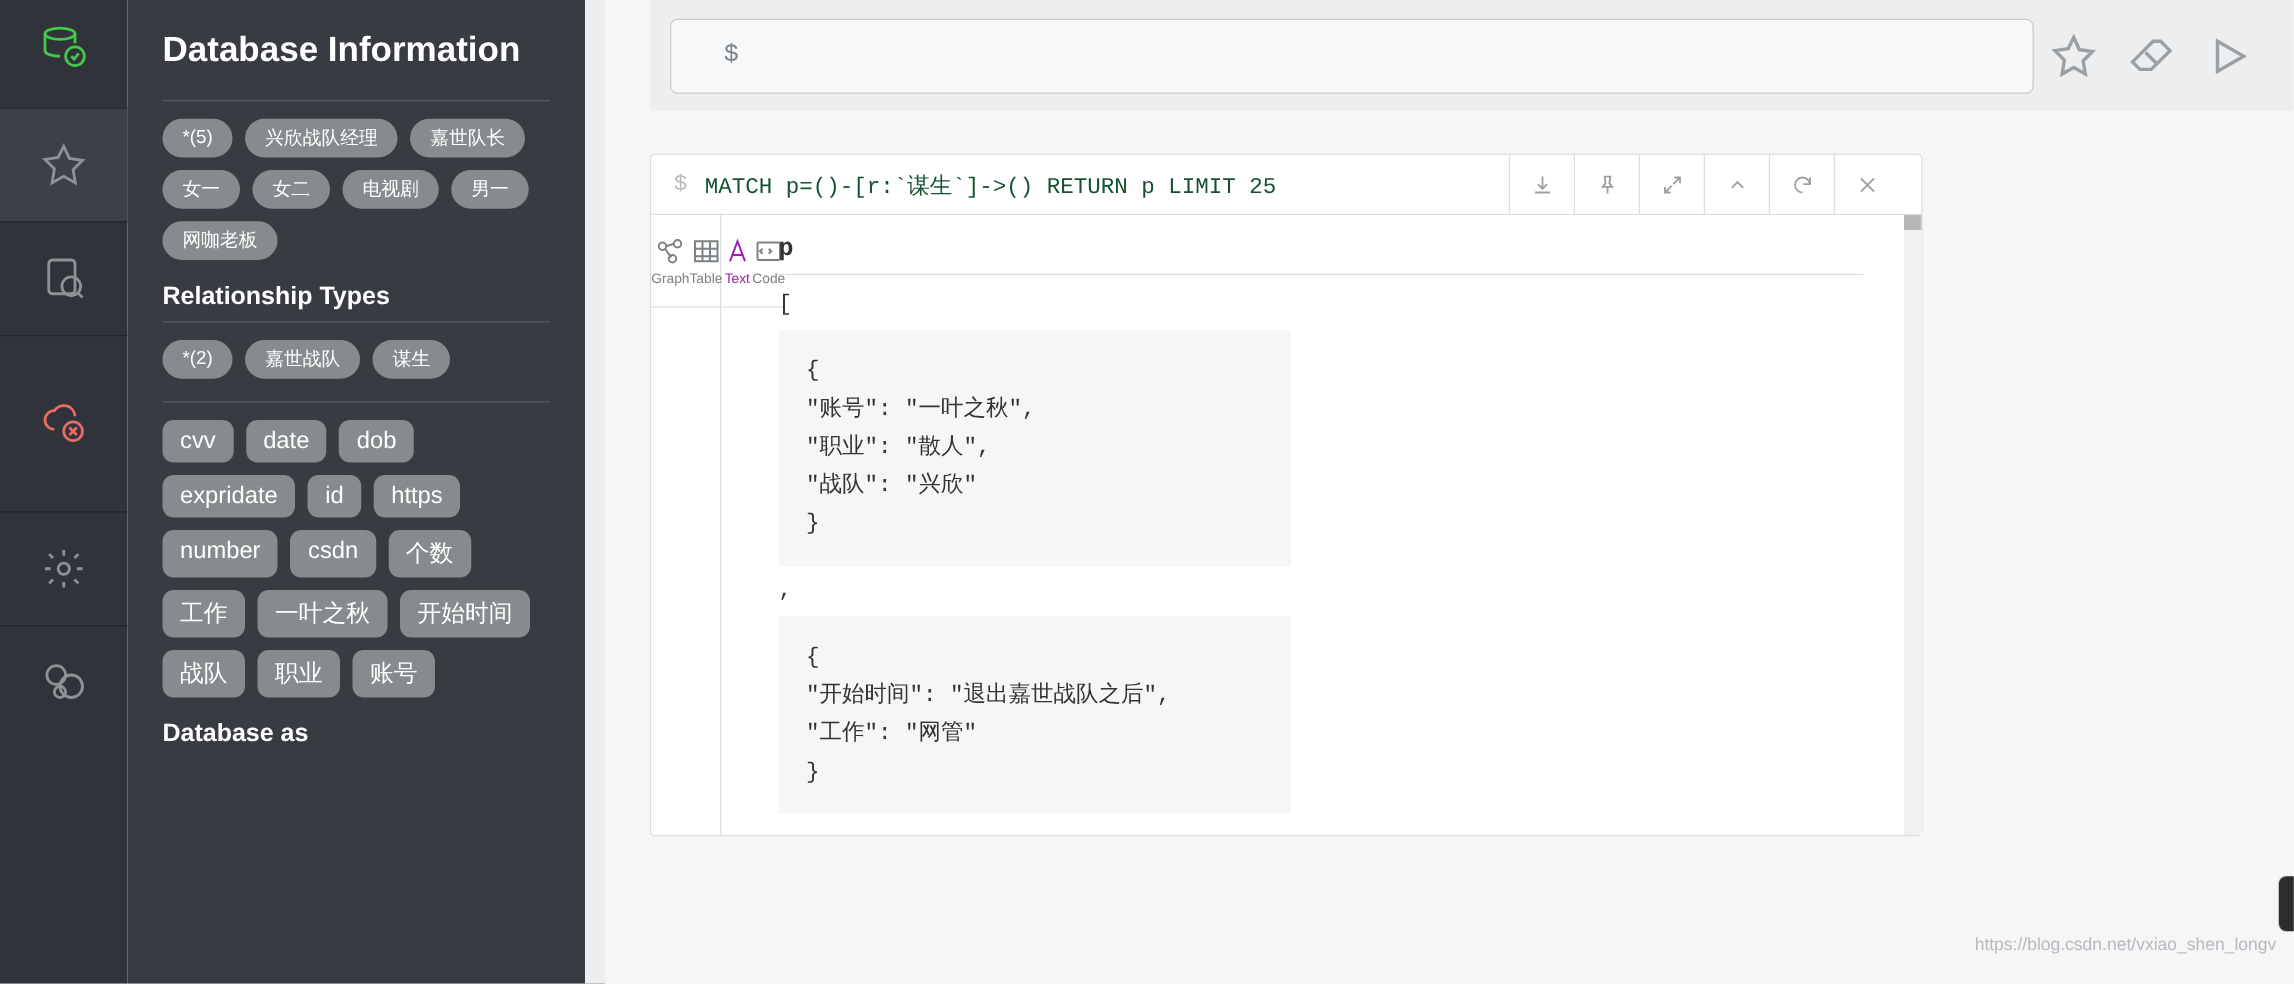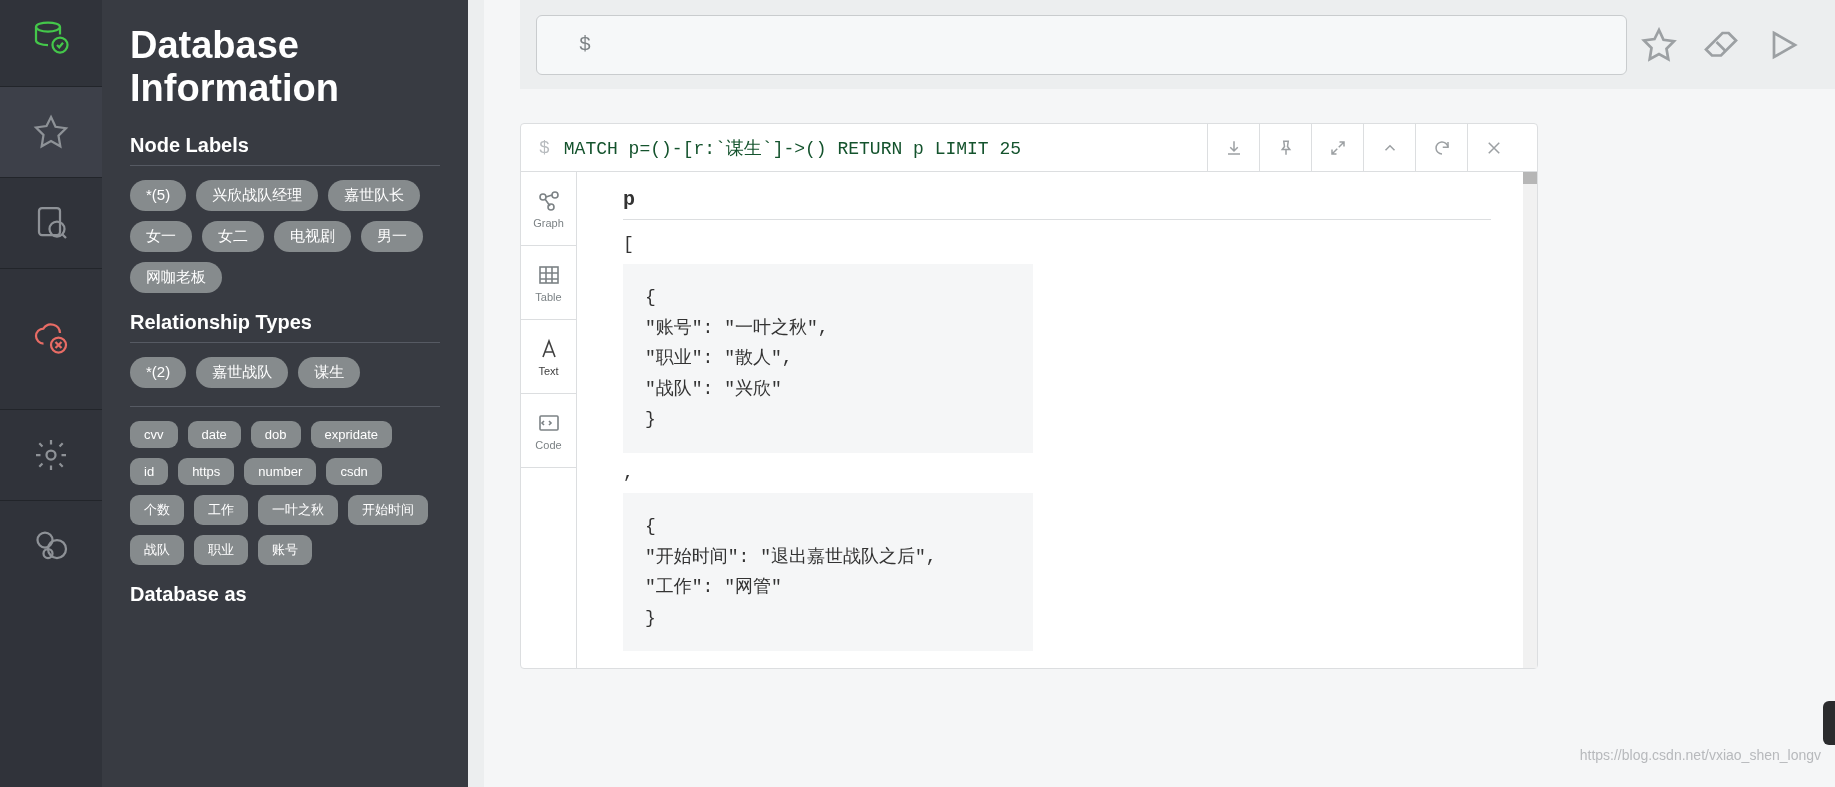--- a/index.html
+++ b/index.html
@@ -39,38 +39,38 @@
 
 .db-panel {
   width: 382px;
   background: #383b42;
   color: #fff;
   overflow-y: auto;
   padding: 24px 28px 0 28px;
   position: relative;
   border-right: 16px solid #eceeef;
 }
-.db-panel h1 { font-size: 38px; font-weight: 700; margin-bottom: 24px; }
+.db-panel h1 { font-size: 28px; font-weight: 700; margin-bottom: 24px; }
 .db-panel h2 { font-size: 20px; font-weight: 600; margin: 16px 0 8px 0; }
 .section-divider { border-top: 1px solid #565a63; margin-bottom: 14px; }
 .pill-group { display: flex; flex-wrap: wrap; gap: 10px; margin-bottom: 18px; }
 .pill {
   background: #868b8d;
   color: #fff;
   border-radius: 16px;
   padding: 6px 16px;
   font-size: 15px;
   cursor: pointer;
 }
 .pill-box {
   background: #868b8d;
   color: #fff;
   border-radius: 9px;
   padding: 6px 14px;
-  font-size: 13px;
+  font-size: 19px;
   cursor: pointer;
 }
 
 
 .gap { width: 36px; background: #f5f6f7; }
 
 
 .main {
   flex: 1;
   display: flex;
@@ -137,34 +137,34 @@
   border-left: 1px solid #dcdee0;
   cursor: pointer;
 }
 .header-action svg { width: 18px; height: 18px; stroke: #9ca0a3; stroke-width: 2; fill: none; }
 
 .result-body { flex: 1; display: flex; overflow: hidden; }
 .view-rail {
   width: 56px;
   border-right: 1px solid #dcdee0;
   display: flex;
-  flex-direction: column;
+  flex-direction: row;
 }
 .view-tab {
   height: 74px;
   border-bottom: 1px solid #dcdee0;
   display: flex;
   flex-direction: column;
   align-items: center;
   justify-content: center;
   gap: 4px;
   cursor: pointer;
   color: #7c8285;
 }
-.view-tab.active { color: #404040; justify-content: center; }
+.view-tab.active { color: #a21caf; justify-content: center; }
 .view-tab svg { width: 24px; height: 24px; stroke: currentColor; fill: none; stroke-width: 1.6; }
 .view-tab span { font-size: 11px; }
 
 .text-output {
   flex: 1;
   padding: 16px 46px 16px 46px;
   font-family: "Courier New", monospace;
   font-size: 18px;
   color: #333;
   overflow-y: auto;
@@ -259,21 +259,20 @@
           <circle cx="8" cy="8" r="5"></circle>
           <circle cx="16" cy="14" r="6"></circle>
           <circle cx="10" cy="17" r="3"></circle>
         </svg>
     </div>
   </div>
 
   <div class="db-panel">
     <h1>Database Information</h1>
 
-    <h2>Node Labels</h2>
     <div class="section-divider"></div>
     <div class="pill-group">
       <span class="pill">*(5)</span>
       <span class="pill">兴欣战队经理</span>
       <span class="pill">嘉世队长</span>
       <span class="pill">女一</span>
       <span class="pill">女二</span>
       <span class="pill">电视剧</span>
       <span class="pill">男一</span>
       <span class="pill">网咖老板</span>

